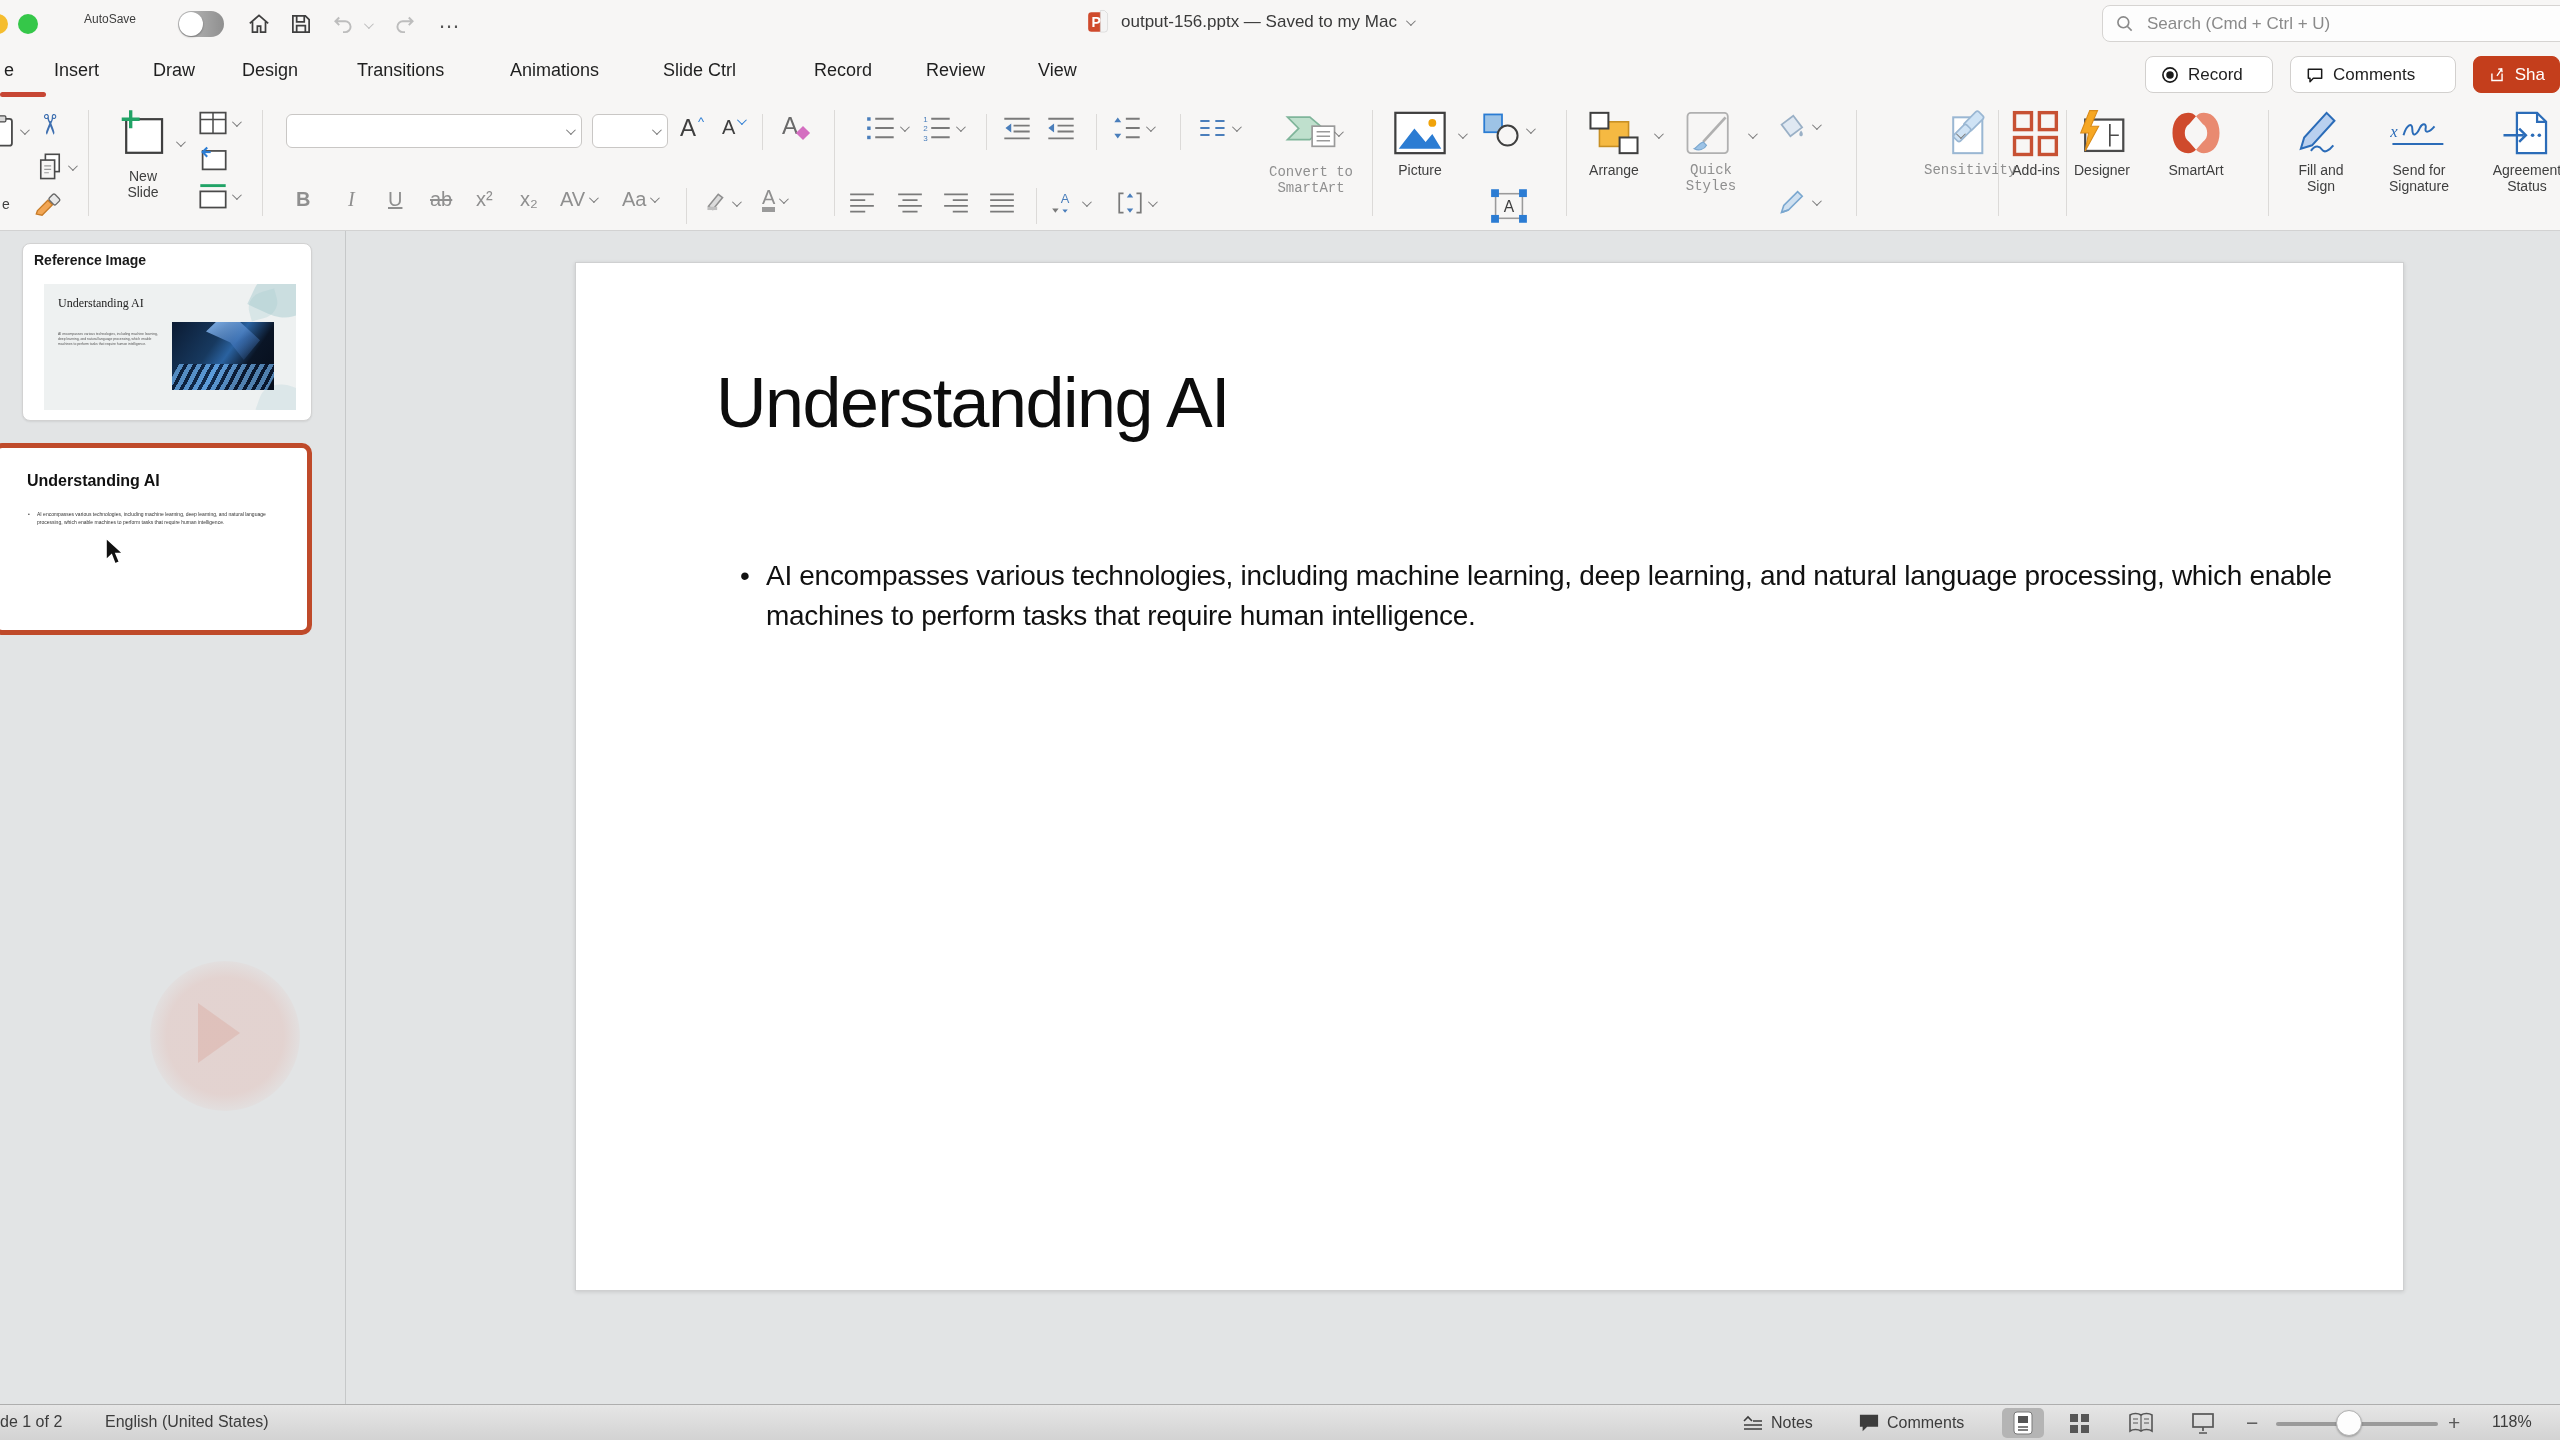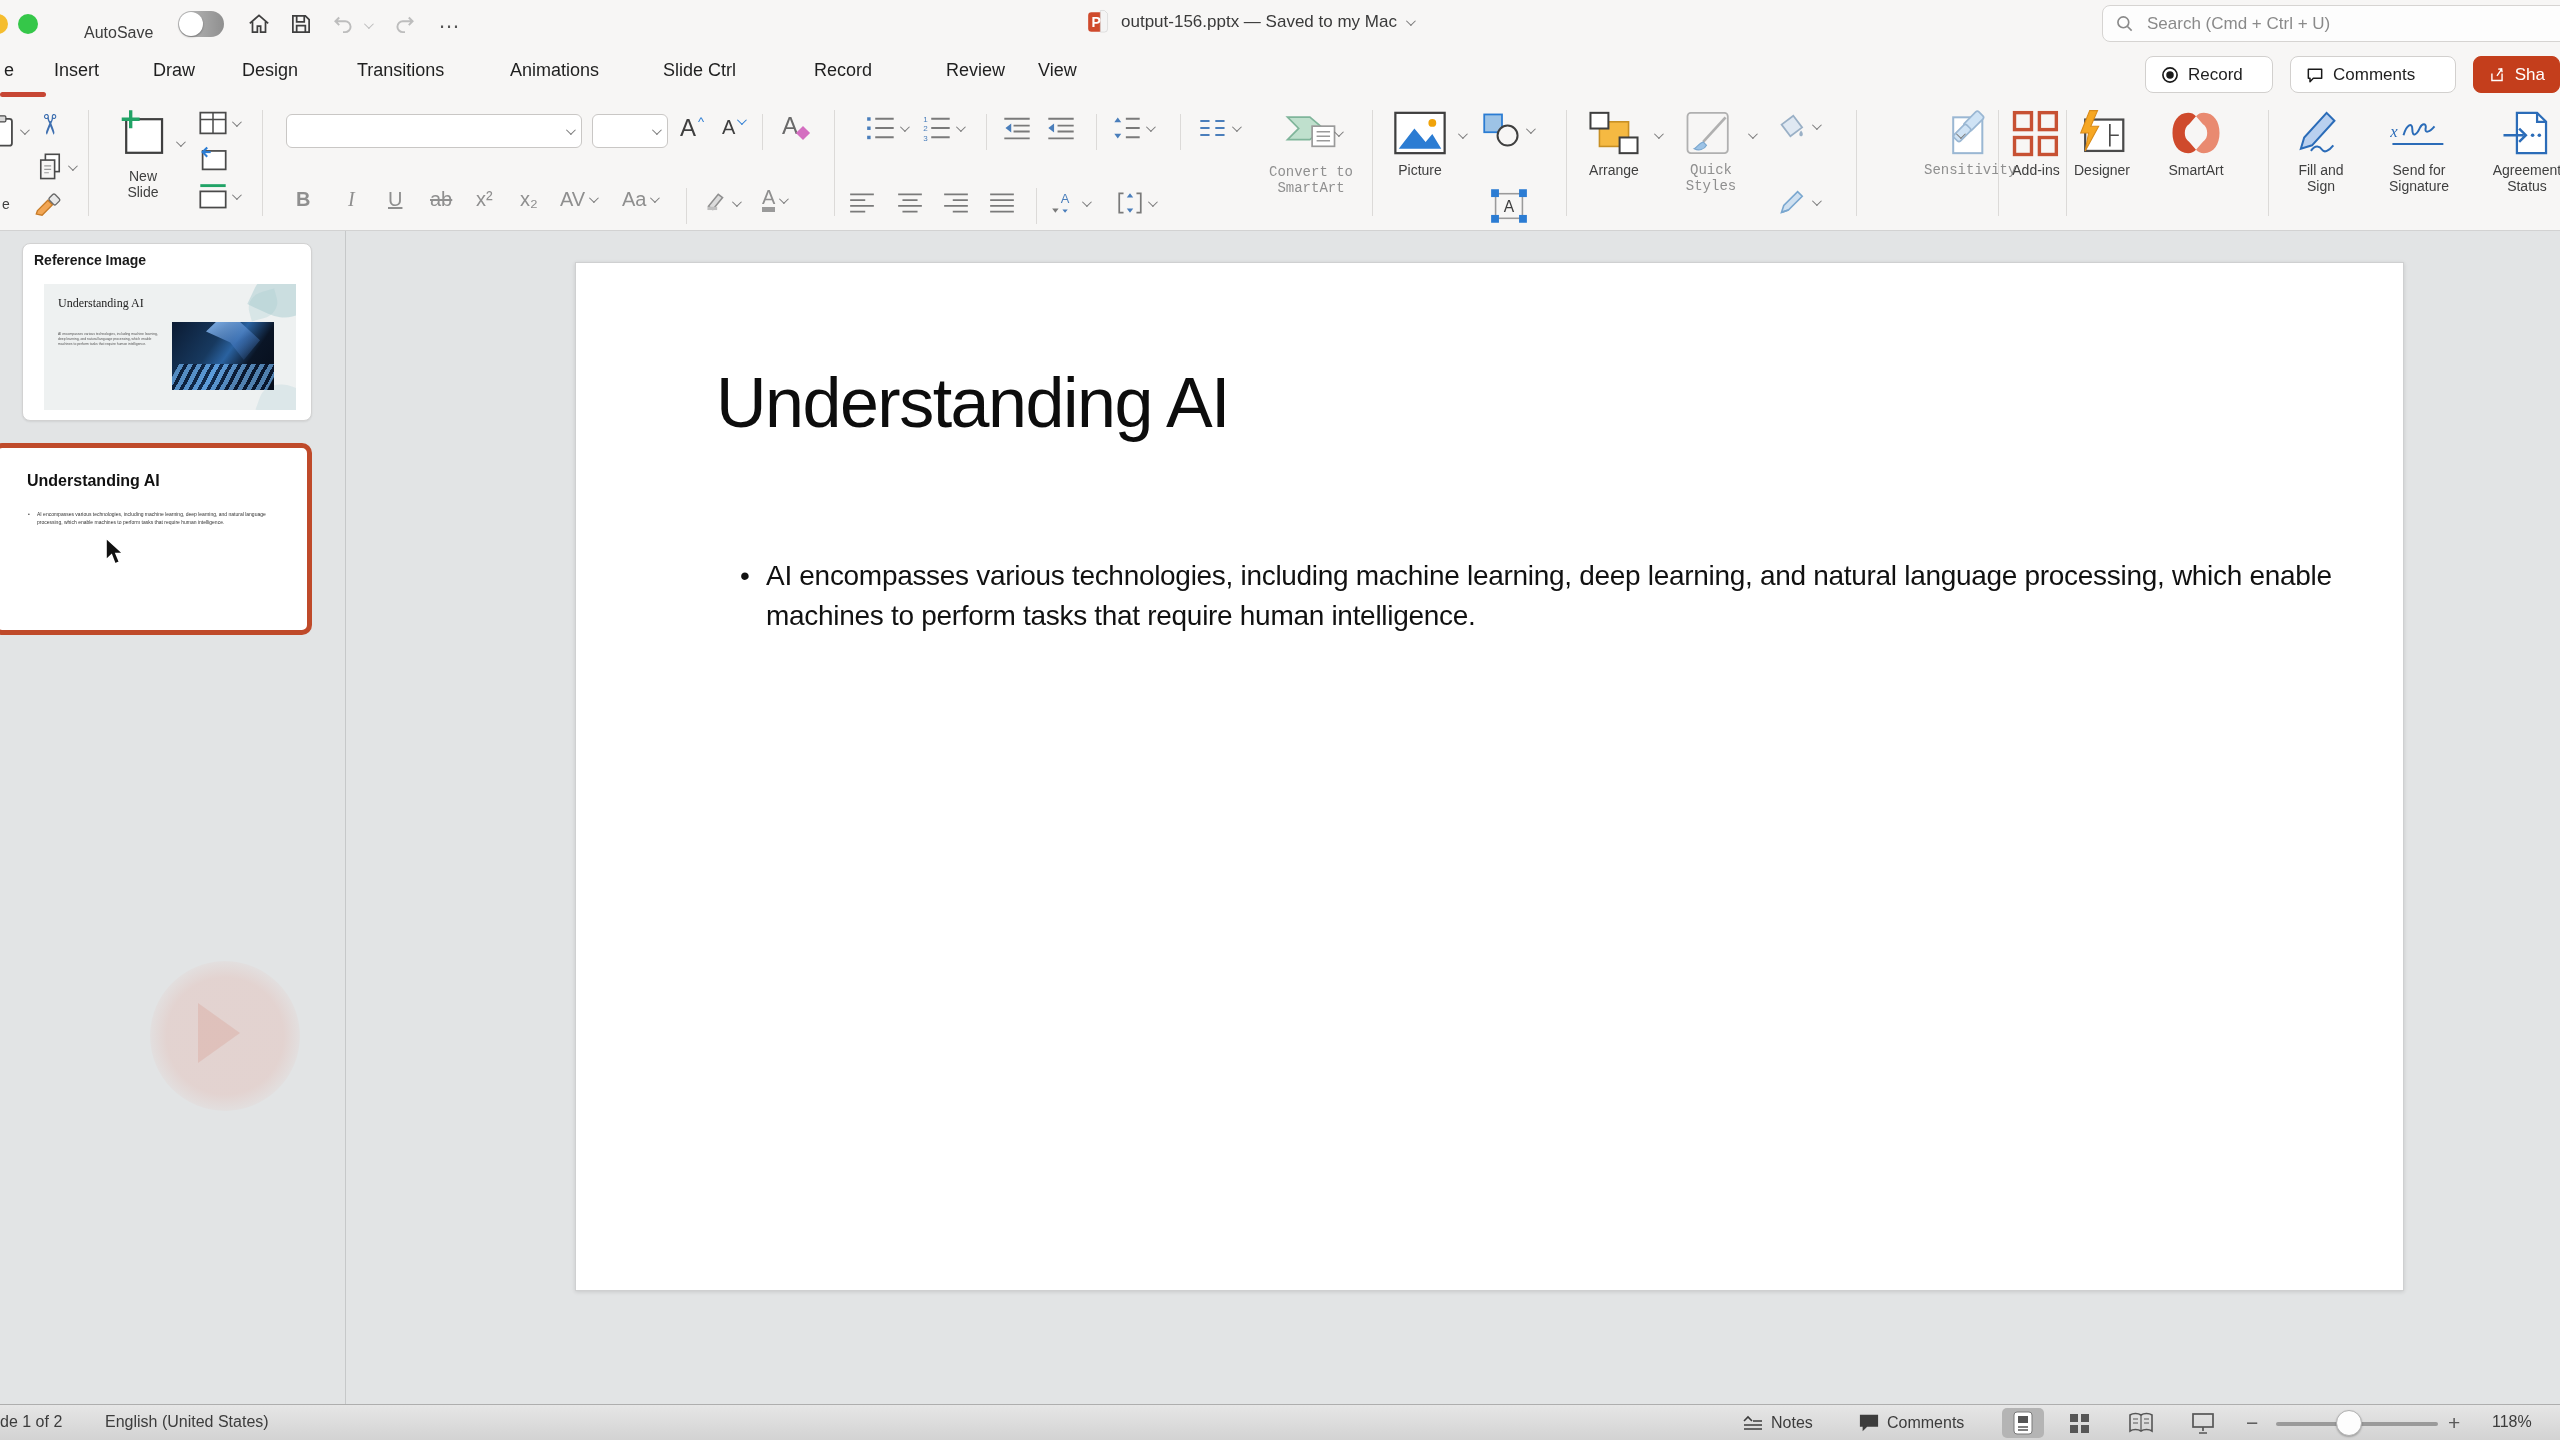--- a/index.html
+++ b/index.html
@@ -4,21 +4,21 @@
 <style>
   html,body{margin:0;padding:0;background:#222;}
   #app{position:relative;width:2560px;height:1440px;overflow:hidden;
        font-family:"Liberation Sans","DejaVu Sans",sans-serif;background:#e2e4e5;
        -webkit-font-smoothing:antialiased;color:#262626;}
   
   .titlebar{position:absolute;left:0;top:0;width:2560px;height:48px;background:#f7f6f5;}
   .tl{position:absolute;top:14px;width:20px;height:20px;border-radius:50%;}
   .tl.yellow{left:-12px;background:#f5bd2e;}
   .tl.green{left:18px;background:#2ecc40;background:#35c749;}
-  .autosave{position:absolute;left:84px;top:24px;font-size:16px;color:#3d3d3d;text-align:right;}
+  .autosave{position:absolute;left:84px;top:12px;font-size:12px;color:#3d3d3d;text-align:right;}
   .toggle{position:absolute;left:178px;top:11px;width:46px;height:26px;border-radius:13px;
           background:linear-gradient(90deg,#bfbfbf,#8f8f8f);}
   .toggle .knob{position:absolute;left:1px;top:1px;width:24px;height:24px;border-radius:50%;background:#fff;box-shadow:0 1px 2px rgba(0,0,0,.35);}
   .tbico{position:absolute;top:11px;width:26px;height:26px;}
   .tbico svg{width:100%;height:100%;}
   .dim svg *{stroke:#bdbdbd !important;fill:none;}
   .ellipsis{position:absolute;left:438px;top:8px;font-size:22px;color:#555;letter-spacing:1px;}
   .doct{position:absolute;left:1086px;top:9px;display:flex;align-items:center;gap:9px;}
   .doct .txt{font-size:17px;color:#3a3a3a;}
   .chev{display:inline-block;width:8px;height:8px;border-right:1.7px solid #7a7a7a;border-bottom:1.7px solid #7a7a7a;transform:rotate(45deg) translateY(-2px);}
@@ -147,21 +147,21 @@
 
   <div class="tabrow">
     <span class="tab" style="left:4px">e</span>
     <span class="tab" style="left:54px">Insert</span>
     <span class="tab" style="left:153px">Draw</span>
     <span class="tab" style="left:242px">Design</span>
     <span class="tab" style="left:357px">Transitions</span>
     <span class="tab" style="left:510px">Animations</span>
     <span class="tab" style="left:663px">Slide Ctrl</span>
     <span class="tab" style="left:814px">Record</span>
-    <span class="tab" style="left:946px">Review</span>
+    <span class="tab" style="left:926px">Review</span>
     <span class="tab" style="left:1038px">View</span>
     <div class="tabunderline"></div>
 
     <div class="pillbtn" style="left:2145px;width:128px">
       <svg width="20" height="20" viewBox="0 0 24 24">
           <circle cx="12" cy="12" r="8.5" fill="none" stroke="#1a1a1a" stroke-width="2"></circle>
           <circle cx="12" cy="12" r="4.5" fill="#1a1a1a"></circle>
         </svg>
       <span>Record</span>
     </div>

